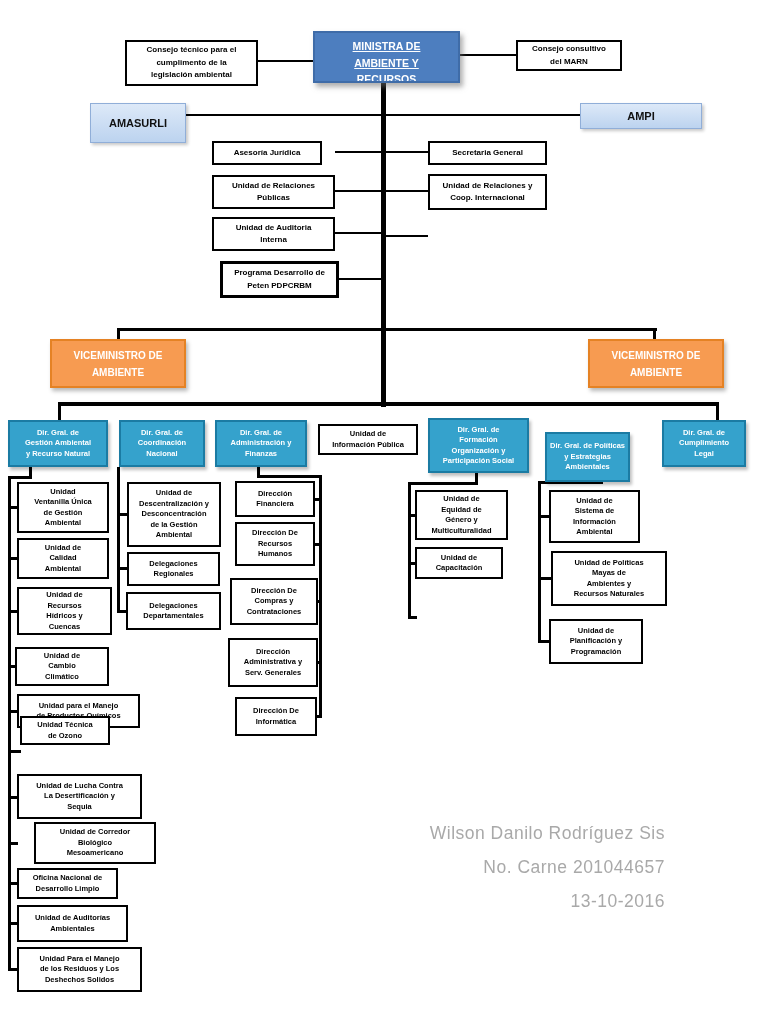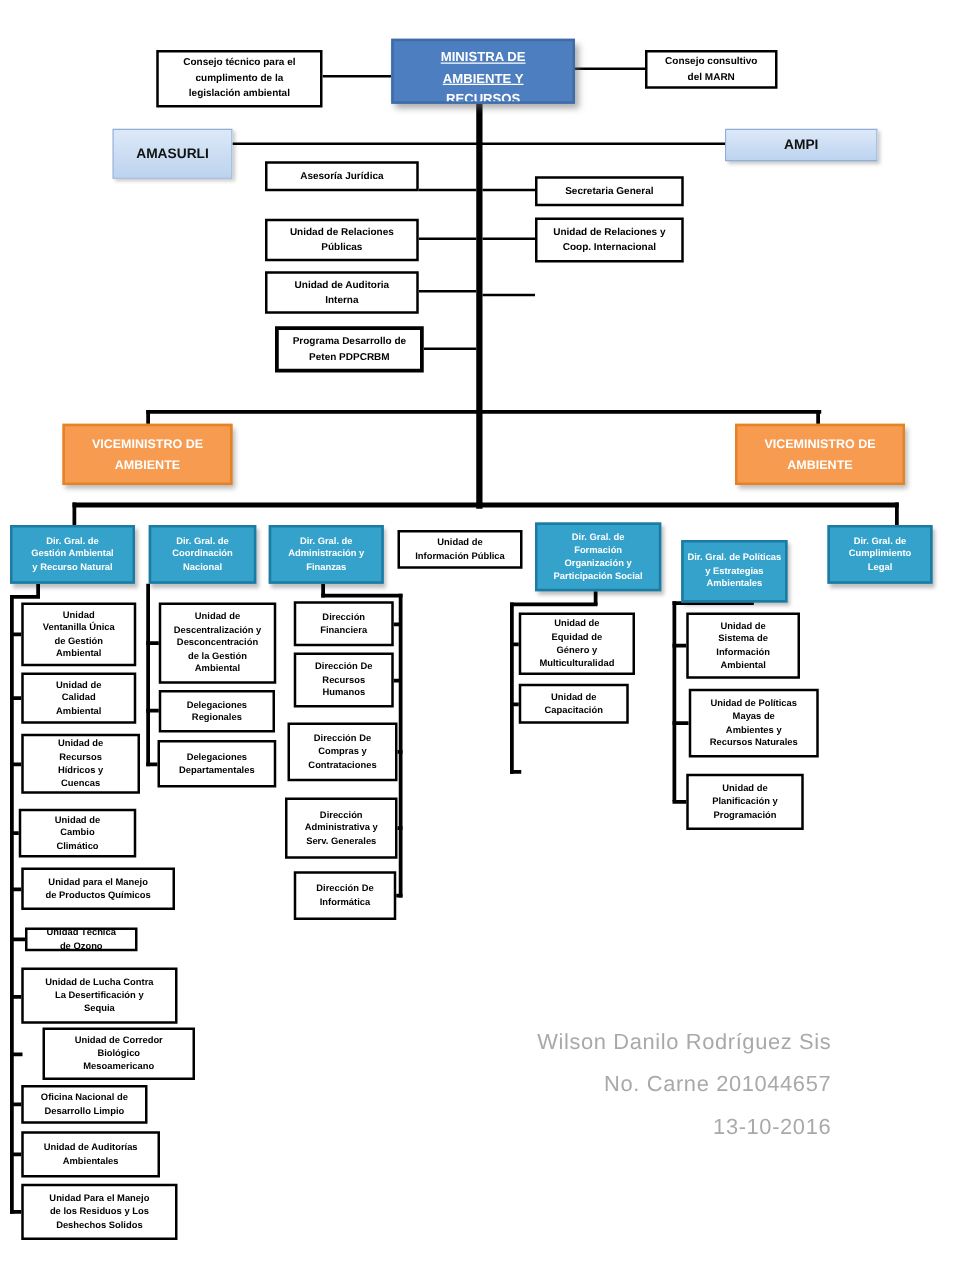--- a/index.html
+++ b/index.html
@@ -113,21 +113,21 @@
 legislación ambiental</div>
   <div class="bx blue" style="left:313px;top:31px;width:147px;height:52px">MINISTRA DE
 AMBIENTE Y
 RECURSOS</div>
   <div class="bx staff" style="left:516px;top:40px;width:106px;height:31px">Consejo consultivo
 del MARN</div>
 
   <div class="bx lb" style="left:90px;top:103px;width:96px;height:40px">AMASURLI</div>
   <div class="bx lb" style="left:580px;top:103px;width:122px;height:26px">AMPI</div>
 
-  <div class="bx staff" style="left:212px;top:129px;width:123px;height:24px">Asesoría Jurídica</div>
+  <div class="bx staff" style="left:212px;top:141px;width:110px;height:24px">Asesoría Jurídica</div>
   <div class="bx staff" style="left:212px;top:175px;width:123px;height:34px">Unidad de Relaciones
 Públicas</div>
   <div class="bx staff" style="left:212px;top:217px;width:123px;height:34px">Unidad de Auditoria
 Interna</div>
   <div class="bx staff thick" style="left:220px;top:261px;width:119px;height:37px">Programa Desarrollo de
 Peten PDPCRBM</div>
 
   <div class="bx staff" style="left:428px;top:141px;width:119px;height:24px">Secretaria General</div>
   <div class="bx staff" style="left:428px;top:174px;width:119px;height:36px">Unidad de Relaciones y
 Coop. Internacional</div>
@@ -168,21 +168,21 @@
 Ambiental</div>
   <div class="bx" style="left:17px;top:587px;width:95px;height:48px">Unidad de
 Recursos
 Hídricos y
 Cuencas</div>
   <div class="bx" style="left:15px;top:647px;width:94px;height:39px">Unidad de
 Cambio
 Climático</div>
   <div class="bx" style="left:17px;top:694px;width:123px;height:34px">Unidad para el Manejo
 de Productos Químicos</div>
-  <div class="bx" style="left:20px;top:742px;width:90px;height:19px">Unidad Técnica
+  <div class="bx" style="left:20px;top:716px;width:90px;height:29px">Unidad Técnica
 de Ozono</div>
   <div class="bx" style="left:17px;top:774px;width:125px;height:45px">Unidad de Lucha Contra
 La Desertificación y
 Sequia</div>
   <div class="bx" style="left:34px;top:822px;width:122px;height:42px">Unidad de Corredor
 Biológico
 Mesoamericano</div>
   <div class="bx" style="left:17px;top:868px;width:101px;height:31px">Oficina Nacional de
 Desarrollo Limpio</div>
   <div class="bx" style="left:17px;top:905px;width:111px;height:37px">Unidad de Auditorías
@@ -219,21 +219,21 @@
 Equidad de
 Género y
 Multiculturalidad</div>
   <div class="bx" style="left:415px;top:547px;width:88px;height:32px">Unidad de
 Capacitación</div>
 
   <div class="bx" style="left:549px;top:490px;width:91px;height:53px">Unidad de
 Sistema de
 Información
 Ambiental</div>
-  <div class="bx" style="left:551px;top:551px;width:104px;height:55px">Unidad de Políticas
+  <div class="bx" style="left:551px;top:551px;width:116px;height:55px">Unidad de Políticas
 Mayas de
 Ambientes y
 Recursos Naturales</div>
   <div class="bx" style="left:549px;top:619px;width:94px;height:45px">Unidad de
 Planificación y
 Programación</div>
 
   <div class="footer">
     <div>Wilson Danilo Rodríguez Sis</div>
     <div>No. Carne 201044657</div>

